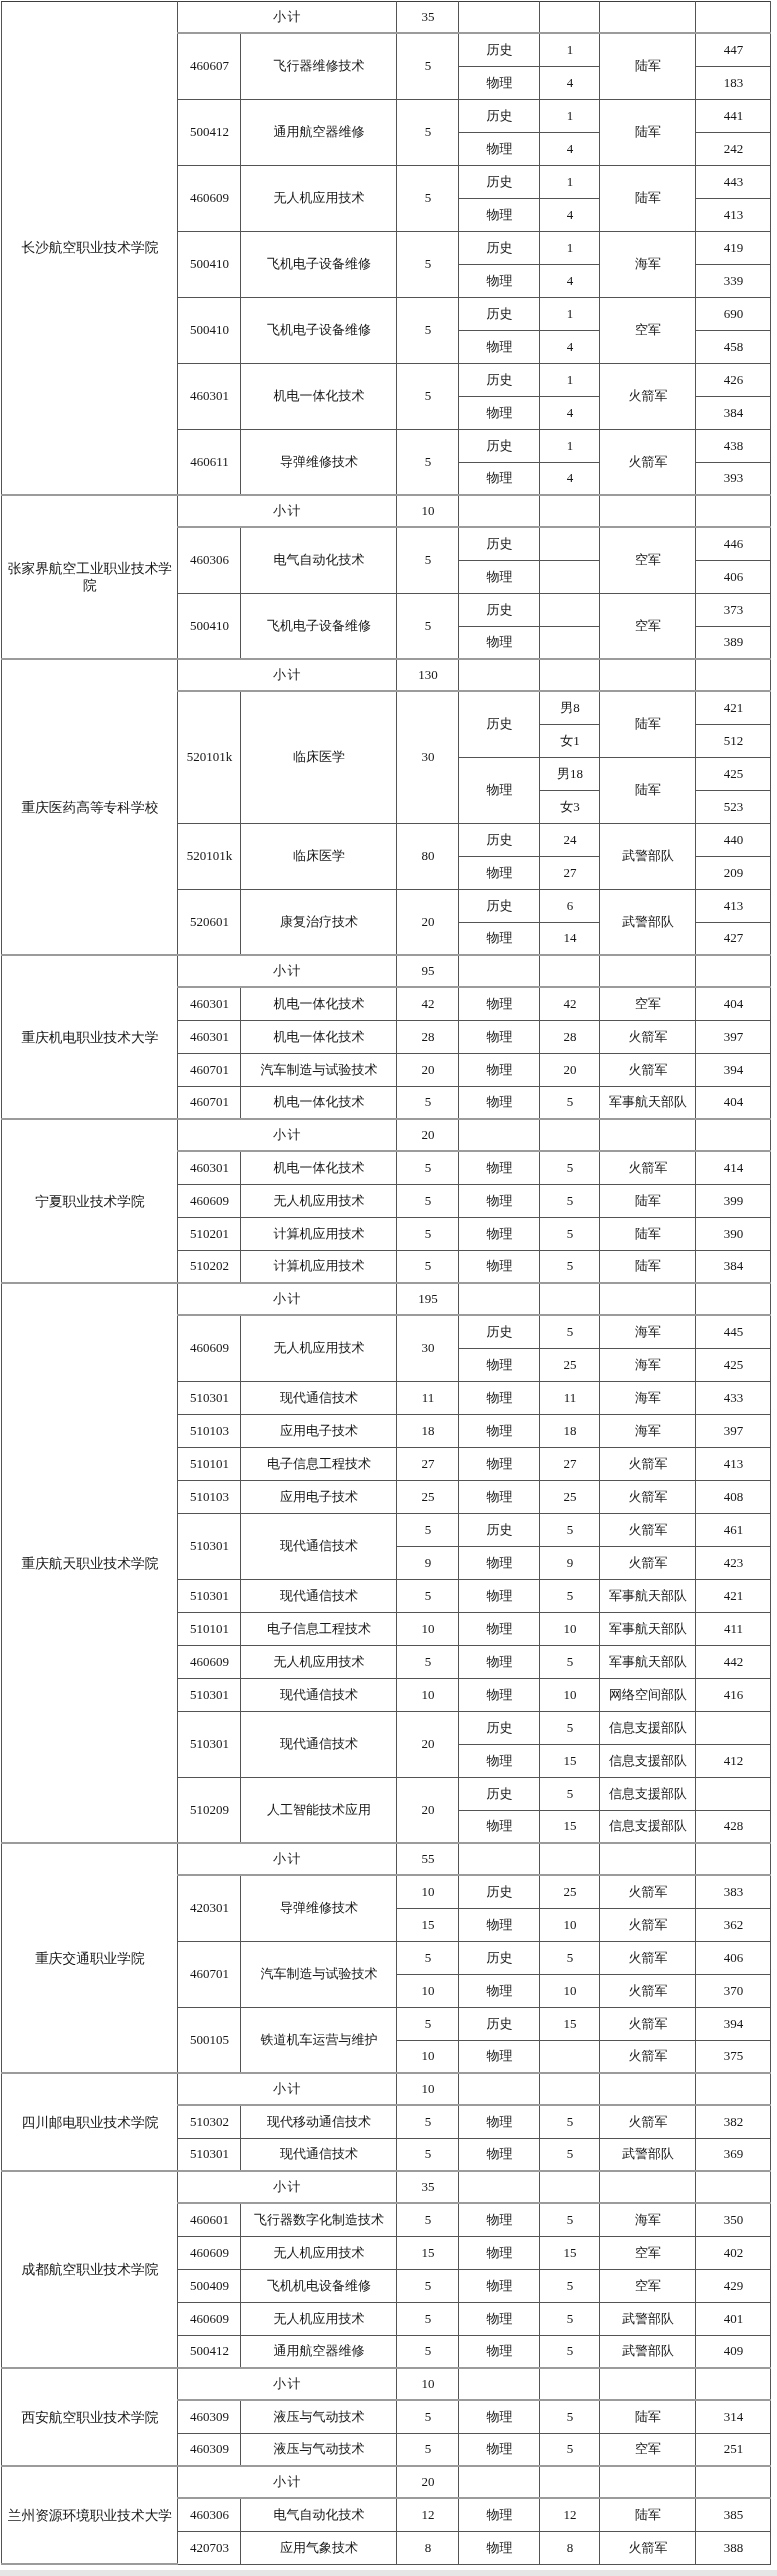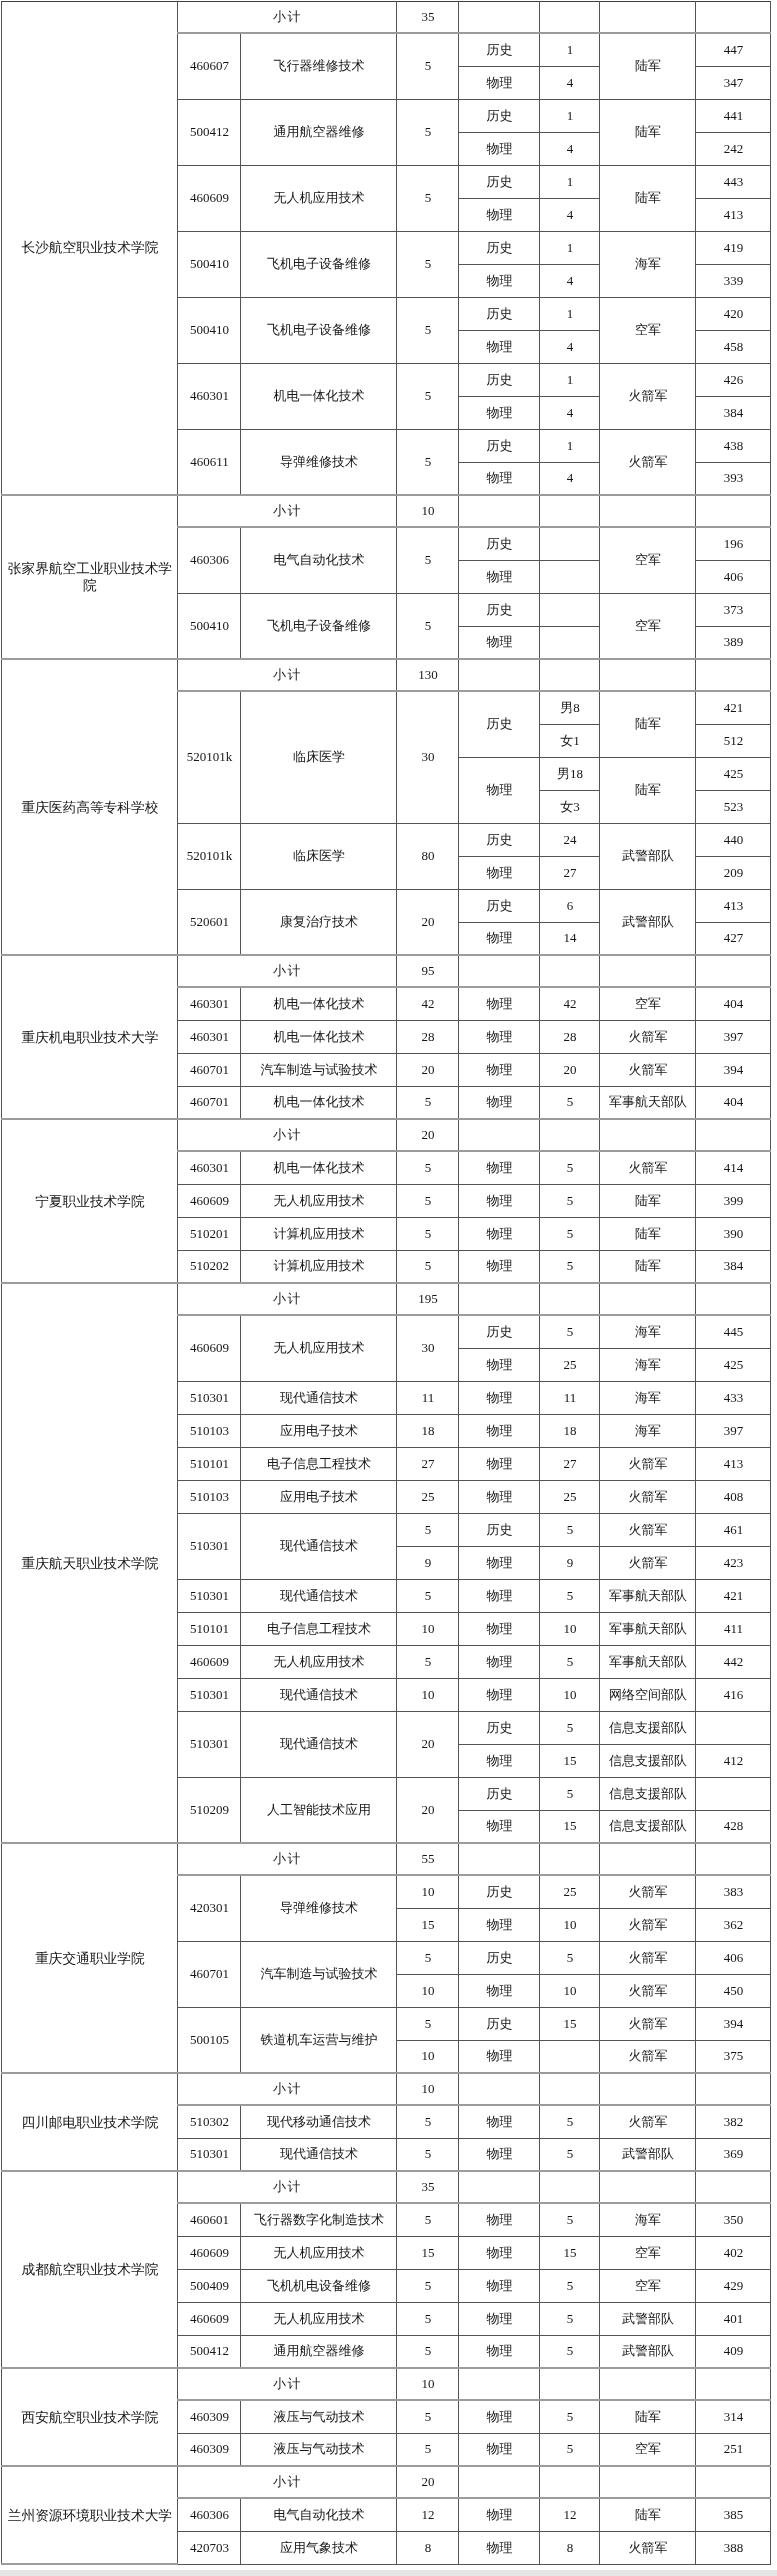--- a/index.html
+++ b/index.html
@@ -48,21 +48,21 @@
           <td rowspan="2">飞行器维修技术</td>
           <td rowspan="2">5</td>
           <td>历史</td>
           <td>1</td>
           <td rowspan="2">陆军</td>
           <td>447</td>
         </tr>
         <tr class="sub-row">
           <td>物理</td>
           <td>4</td>
-          <td>347</td>
+          <td>183</td>
         </tr>
         <tr class="row-start">
           <td rowspan="2">500412</td>
           <td rowspan="2">通用航空器维修</td>
           <td rowspan="2">5</td>
           <td>历史</td>
           <td>1</td>
           <td rowspan="2">陆军</td>
           <td>441</td>
         </tr>
@@ -99,21 +99,21 @@
           <td>4</td>
           <td>339</td>
         </tr>
         <tr class="row-start">
           <td rowspan="2">500410</td>
           <td rowspan="2">飞机电子设备维修</td>
           <td rowspan="2">5</td>
           <td>历史</td>
           <td>1</td>
           <td rowspan="2">空军</td>
-          <td>420</td>
+          <td>690</td>
         </tr>
         <tr class="sub-row">
           <td>物理</td>
           <td>4</td>
           <td>458</td>
         </tr>
         <tr class="row-start">
           <td rowspan="2">460301</td>
           <td rowspan="2">机电一体化技术</td>
           <td rowspan="2">5</td>
@@ -150,21 +150,21 @@
           <td></td>
           <td></td>
         </tr>
         <tr class="row-start">
           <td rowspan="2">460306</td>
           <td rowspan="2">电气自动化技术</td>
           <td rowspan="2">5</td>
           <td>历史</td>
           <td></td>
           <td rowspan="2">空军</td>
-          <td>196</td>
+          <td>446</td>
         </tr>
         <tr class="sub-row">
           <td>物理</td>
           <td></td>
           <td>406</td>
         </tr>
         <tr class="row-start">
           <td rowspan="2">500410</td>
           <td rowspan="2">飞机电子设备维修</td>
           <td rowspan="2">5</td>
@@ -502,21 +502,21 @@
           <td>历史</td>
           <td>5</td>
           <td>火箭军</td>
           <td>406</td>
         </tr>
         <tr class="sub-row">
           <td>10</td>
           <td>物理</td>
           <td>10</td>
           <td>火箭军</td>
-          <td>450</td>
+          <td>370</td>
         </tr>
         <tr class="row-start">
           <td rowspan="2">500105</td>
           <td rowspan="2">铁道机车运营与维护</td>
           <td>5</td>
           <td>历史</td>
           <td>15</td>
           <td>火箭军</td>
           <td>394</td>
         </tr>

